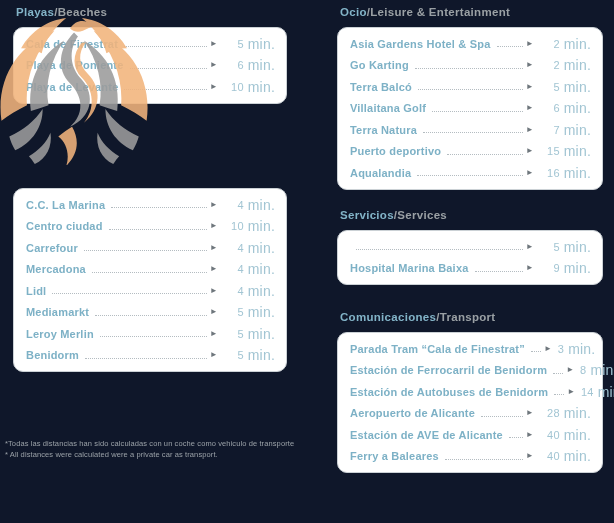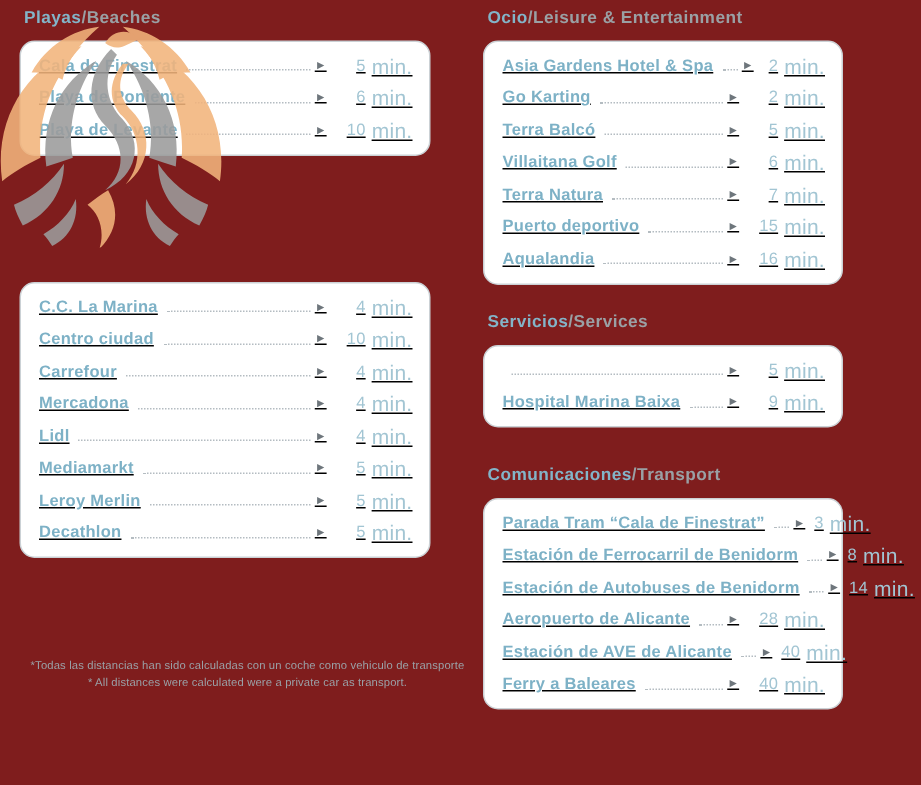--- a/index.html
+++ b/index.html
@@ -1,47 +1,47 @@
 <!DOCTYPE html>
 <html style="--label-blue: #7db1c6; --value-blue: #a2c5d3; --heading-blue: #83b4c8; --heading-gray: #9aa0a4; --dots-gray: #b4bcc1; --arrow-gray: #6e767c; --box-border: #cbd1d5; --footnote-gray: #9aa1a7; --logo-orange: #f2b47c; --logo-gray: #9c9c9c;"><head>
 <meta charset="utf-8">
 <style>
   html,body{margin:0;padding:0;background:#fff;}
   #canvas{
-    position:relative;width:614px;height:523px;background:#7f1d1d;overflow:hidden;
+    position:relative;width:614px;height:523px;background:#0f172a;overflow:hidden;
     font-family:"Liberation Sans","DejaVu Sans",sans-serif;
   }
   .section{position:absolute;}
   .col-left{left:13px;width:274px;}
-  .col-right{left:322px;width:240px;}
+  .col-right{left:337px;width:266px;}
   .heading{
     font-size:11.5px;font-weight:bold;letter-spacing:.3px;margin-left:3px;
     white-space:nowrap;
   }
   .heading .es{color:var(--heading-blue);}
   .heading .sep,.heading .en{color:var(--heading-gray);}
   .box{
     margin-top:9px;border:1px solid var(--box-border);border-radius:10px;
-    padding:5px 11px 5px 12px;background:#fff;text-decoration:underline;
+    padding:5px 11px 5px 12px;background:#fff;
   }
   .row{display:flex;align-items:center;height:21.5px;}
   .lbl{
     font-size:11px;font-weight:bold;color:var(--label-blue);
     letter-spacing:.2px;white-space:nowrap;
   }
   .leader{
     flex:1;border-bottom:1.5px dotted var(--dots-gray);
     margin:0 3px 0 6px;transform:translateY(3px);min-width:10px;
   }
   .arrow{font-size:8px;color:var(--arrow-gray);line-height:1;margin-right:6px;}
   .num{width:20px;text-align:right;font-size:11px;color:var(--value-blue);letter-spacing:.2px;}
   .unit{margin-left:4px;font-size:14px;color:var(--value-blue);letter-spacing:.2px;}
   .footnotes{
     position:absolute;left:5px;top:438px;width:320px;
-    font-size:7.5px;color:var(--footnote-gray);line-height:11px;letter-spacing:.1px;text-align:center;
+    font-size:7.5px;color:var(--footnote-gray);line-height:11px;letter-spacing:.1px;
   }
   #logo{position:absolute;left:-4px;top:13px;width:160px;height:152px;z-index:5;opacity:.88;pointer-events:none;}
   .ph-o{fill:var(--logo-orange);}
   .ph-g{fill:var(--logo-gray);}
 </style>
 </head>
 <body>
 
 <div id="canvas">
 
@@ -177,21 +177,21 @@
             <span class="unit">min.</span>
           </div>
           <div class="row">
             <span class="lbl">Leroy Merlin</span>
             <span class="leader"></span>
             <span class="arrow">►</span>
             <span class="num">5</span>
             <span class="unit">min.</span>
           </div>
           <div class="row">
-            <span class="lbl">Decathlon</span>
+            <span class="lbl">Benidorm</span>
             <span class="leader"></span>
             <span class="arrow">►</span>
             <span class="num">5</span>
             <span class="unit">min.</span>
           </div>
         </div>
     </div>
   </div>
 
   <div class="section col-right" style="top:209px">

